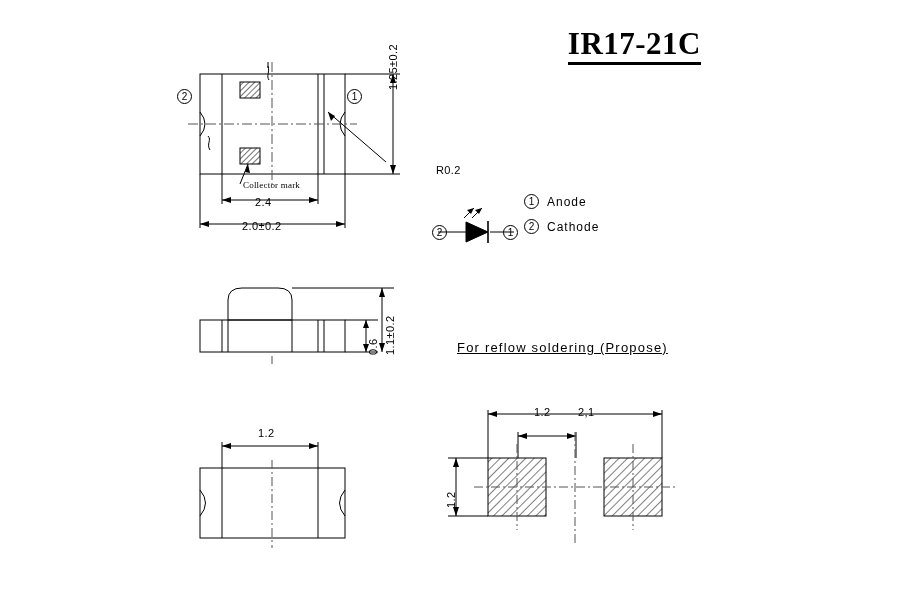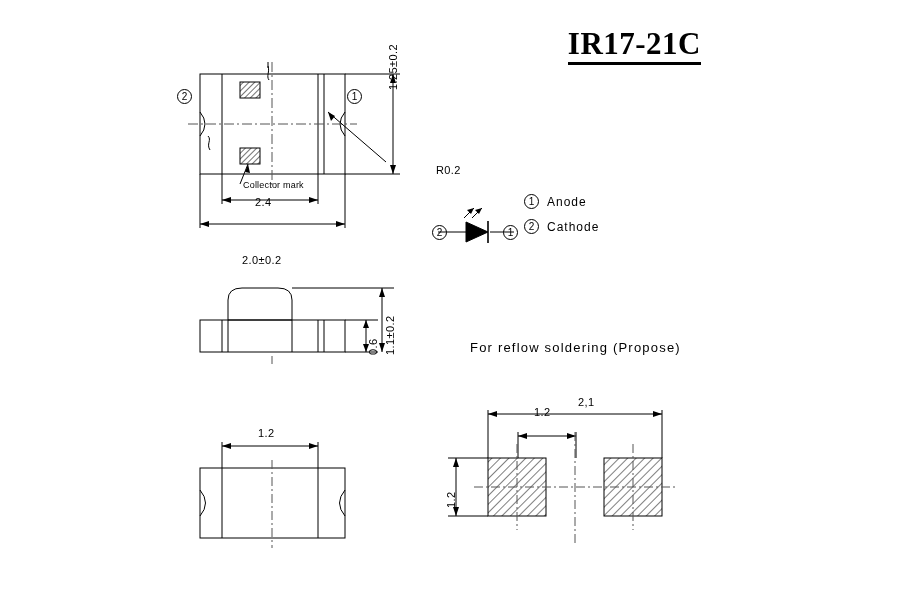--- a/index.html
+++ b/index.html
@@ -42,21 +42,21 @@
     letter-spacing: 0.4px;
   }
   .note {
     font-family: "Liberation Sans", sans-serif;
     font-size: 13px;
     color: #000;
     white-space: nowrap;
     letter-spacing: 1.2px;
   }
   .small-note {
-    font-family: Liberation Sans, sans-serif;
+    font-family: Liberation Serif, serif;
     font-size: 9px;
     color: #000;
     white-space: nowrap;
     letter-spacing: 0.2px;
   }
 
   
   .circ {
     width: 15px;
     height: 15px;
@@ -145,21 +145,21 @@
       <polygon points="145,150 136,147 136,153" fill="#000"></polygon>
     </svg>
   </div>
 
   <div class="abs circ" style="left:177px; top:89px;">2</div>
   <div class="abs circ" style="left:347px; top:89px;">1</div>
 
   <div class="abs dim" style="left:387px; top:90px; transform-origin:0 0; transform:rotate(-90deg);">1.25±0.2</div>
   <div class="abs dim" style="left:396px; top:164px;margin-left:40px;">R0.2</div>
   <div class="abs dim" style="left:255px; top:196px;">2.4</div>
-  <div class="abs dim" style="left:242px; top:220px;margin-top:34px;">2.0±0.2</div>
+  <div class="abs dim" style="left:242px; top:220px;">2.0±0.2</div>
   <div class="abs small-note" style="left:243px; top:180px;">Collector mark</div>
 
   <div class="abs" style="left:430px; top:206px;">
     <svg width="110" height="44" viewBox="0 0 110 44">
 
       <line x1="8" y1="26" x2="36" y2="26" stroke="#000" stroke-width="1"></line>
       <line x1="60" y1="26" x2="84" y2="26" stroke="#000" stroke-width="1"></line>
 
       <polygon points="36,16 36,36 58,26" fill="#000" stroke="#000" stroke-width="1"></polygon>
 
@@ -230,21 +230,21 @@
 
       <path d="M0,70 Q11,83 0,96" fill="none" stroke="#000" stroke-width="1"></path>
 
       <path d="M145,70 Q134,83 145,96" fill="none" stroke="#000" stroke-width="1"></path>
 
       <line x1="72" y1="40" x2="72" y2="128" stroke="#555" stroke-width="1" stroke-dasharray="9,3,2,3"></line>
     </svg>
   </div>
   <div class="abs dim" style="left:258px; top:427px;">1.2</div>
 
-  <div class="abs note" style="left:470px; top:340px;">For reflow soldering (Propose)</div>
+  <div class="abs note" style="left:457px; top:340px;text-decoration:underline;">For reflow soldering (Propose)</div>
 
   <div class="abs" style="left:430px; top:392px;">
     <svg width="270" height="185" viewBox="0 0 270 185">
       <defs>
         <pattern id="h2" width="6" height="6" patternUnits="userSpaceOnUse" patternTransform="rotate(45)">
           <line x1="0" y1="0" x2="0" y2="6" stroke="#000" stroke-width="1"></line>
         </pattern>
       </defs>
 
       <line x1="58" y1="18" x2="58" y2="66" stroke="#000" stroke-width="1"></line>
@@ -269,17 +269,17 @@
 
       <line x1="145" y1="40" x2="145" y2="152" stroke="#555" stroke-width="1" stroke-dasharray="9,3,2,3"></line>
 
       <line x1="58" y1="66" x2="18" y2="66" stroke="#000" stroke-width="1"></line>
       <line x1="58" y1="124" x2="18" y2="124" stroke="#000" stroke-width="1"></line>
       <line x1="26" y1="66" x2="26" y2="124" stroke="#000" stroke-width="1"></line>
       <polygon points="26,66 23,75 29,75" fill="#000"></polygon>
       <polygon points="26,124 23,115 29,115" fill="#000"></polygon>
     </svg>
   </div>
-  <div class="abs dim" style="left:578px; top:396px;">2,1</div>
+  <div class="abs dim" style="left:578px; top:406px;">2,1</div>
   <div class="abs dim" style="left:534px; top:406px;">1.2</div>
   <div class="abs dim" style="left:445px; top:508px; transform-origin:0 0; transform:rotate(-90deg);">1.2</div>
 
 </div>
 
 </body></html>

